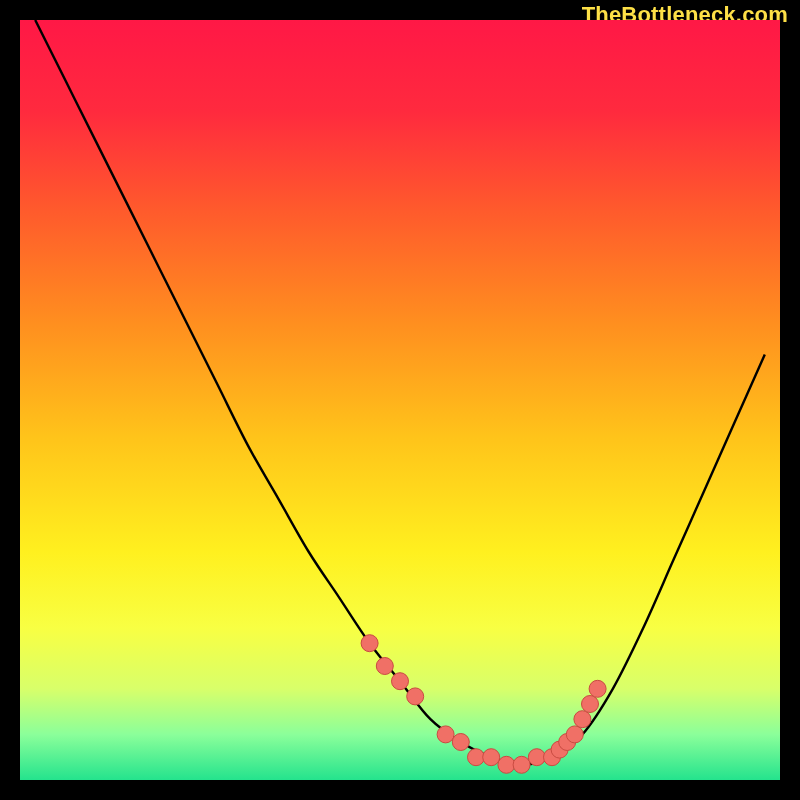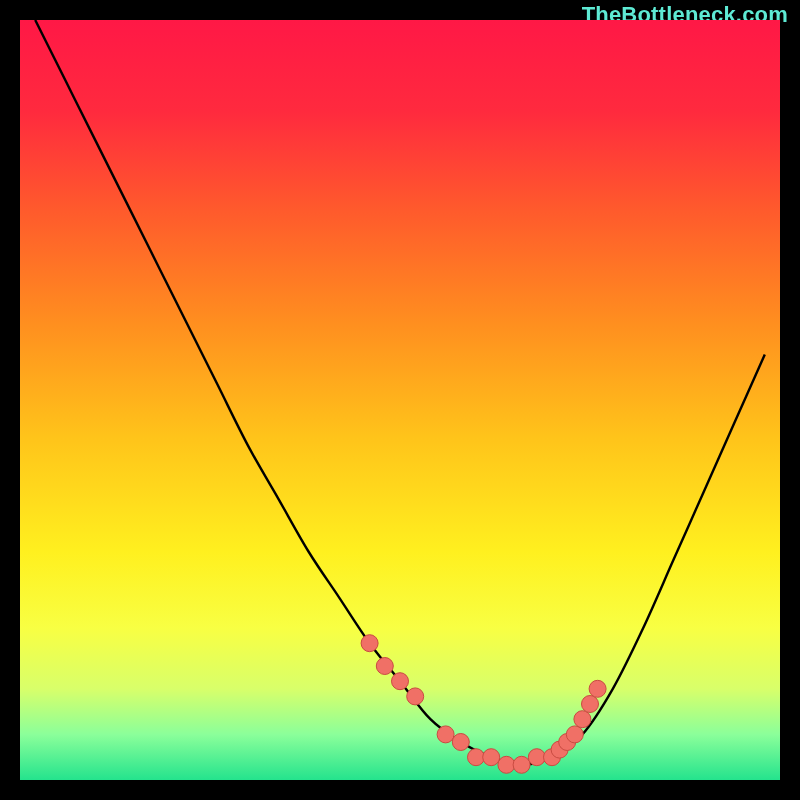--- a/index.html
+++ b/index.html
@@ -18,21 +18,21 @@
     height: 760px;
     background: #000;
   }
   .attribution {
     position: absolute;
     top: 2px;
     right: 12px;
     font-family: Arial, Helvetica, sans-serif;
     font-size: 22px;
     font-weight: 600;
-    color: #5eead4;
+    color: #fde047;
     letter-spacing: 0.2px;
   }
   svg {
     display: block;
   }
 </style>
 </head>
 <body>
 
 <div class="attribution">TheBottleneck.com</div>

